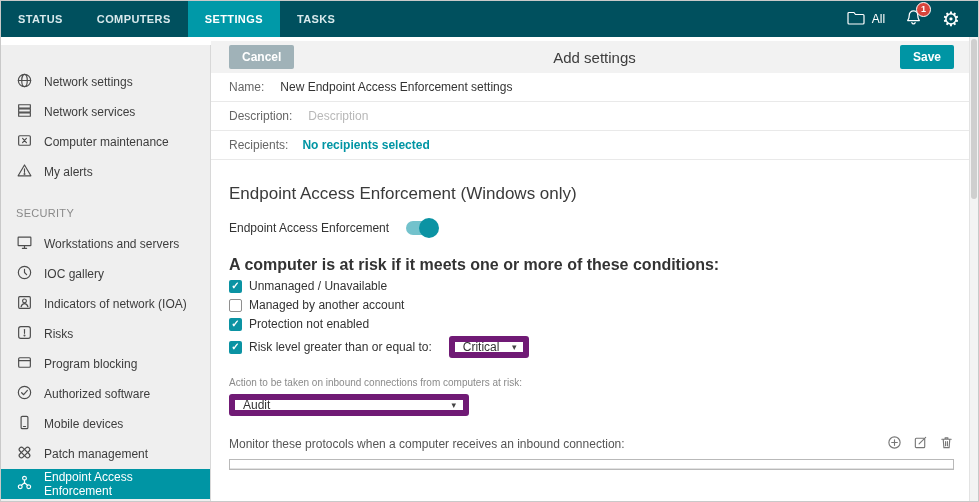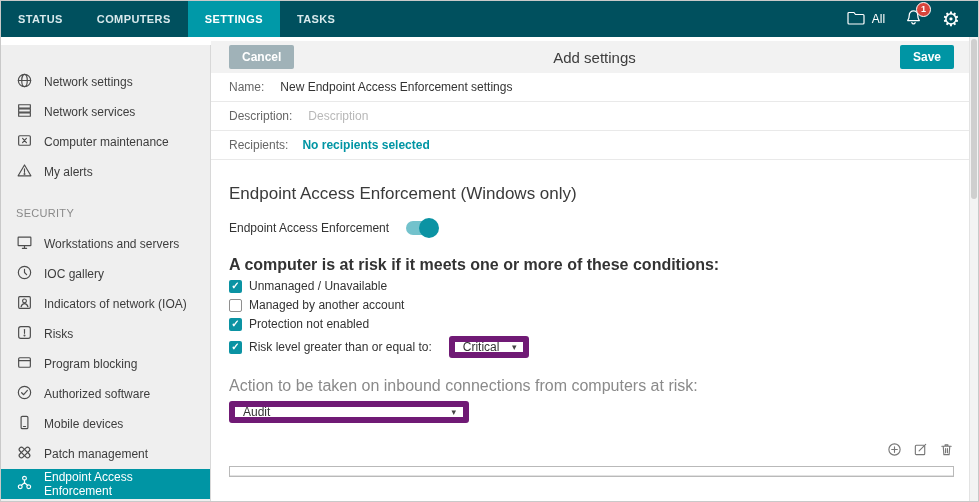--- a/index.html
+++ b/index.html
@@ -48,21 +48,21 @@
   .toggle-knob { position:absolute; right:-3px; top:-3px; width:20px; height:20px; border-radius:50%; background:#0b93a3; }
   .cond-heading { margin-top:21px; font-size:16px; font-weight:700; color:#333; }
   .cond-row { display:flex; align-items:center; gap:7px; margin-top:5px; font-size:12px; color:#333; }
   .checkbox { width:13px; height:13px; border-radius:2px; display:flex; align-items:center; justify-content:center; cursor:pointer; flex:0 0 13px; }
   .checkbox.checked { background:#0b93a3; color:#fff; font-size:10px; font-weight:700; line-height:1; }
   .checkbox.unchecked { border:1px solid #8f8f8f; background:#fff; }
   .select { position:relative; display:inline-flex; align-items:center; border:6px solid #701a75; border-radius:3px; height:22px; padding:0 24px 0 8px; font-size:12px; color:#333; cursor:pointer; background:#fff; }
   .select .caret { position:absolute; right:7px; font-size:9px; color:#444; }
   .select-risk { margin-left:10px; }
   .select-action { margin-top:6px; width:240px;text-align:center; }
-  .action-label { margin-top:19px; font-size:16px; color:#8a8a8a; }
+  .action-label { margin-top:19px; font-size:10px; color:#8a8a8a; }
   .monitor-row { margin-top:19px; display:flex; align-items:center; font-size:12px; color:#555; }
   .monitor-icons { margin-left:auto; display:flex; gap:11px; }
   .monitor-icons svg { width:15px; height:15px; stroke:#777; fill:none; stroke-width:1.2; stroke-linecap:round; stroke-linejoin:round; cursor:pointer; }
   .protocol-list { margin-top:6px; border:1px solid #b9b9b9; }
   .protocol-row { display:flex; align-items:center; gap:7px; padding:4px 8px; border-bottom:1px solid #e2e2e2; font-size:12px; }
 </style>
 </head>
 <body>
 
 <div class="app">
@@ -260,20 +260,21 @@
         </span>
       </div>
 
       <div class="action-label">Action to be taken on inbound connections from computers at risk:</div>
       <div class="select select-action">
         <span>Audit</span>
         <span class="caret">▾</span>
       </div>
 
       <div class="monitor-row">
+        <span>Monitor these protocols when a computer receives an inbound connection:</span>
         <span class="monitor-icons">
           <span><svg viewBox="0 0 16 16">
                 <circle cx="8" cy="8" r="6"></circle>
                 <path d="M8 5v6M5 8h6"></path>
               </svg></span>
           <span><svg viewBox="0 0 16 16">
                 <rect x="2.5" y="3.5" width="10" height="10" rx="1"></rect>
                 <path d="M6.5 9.5l7-7"></path>
               </svg></span>
           <span><svg viewBox="0 0 16 16">

